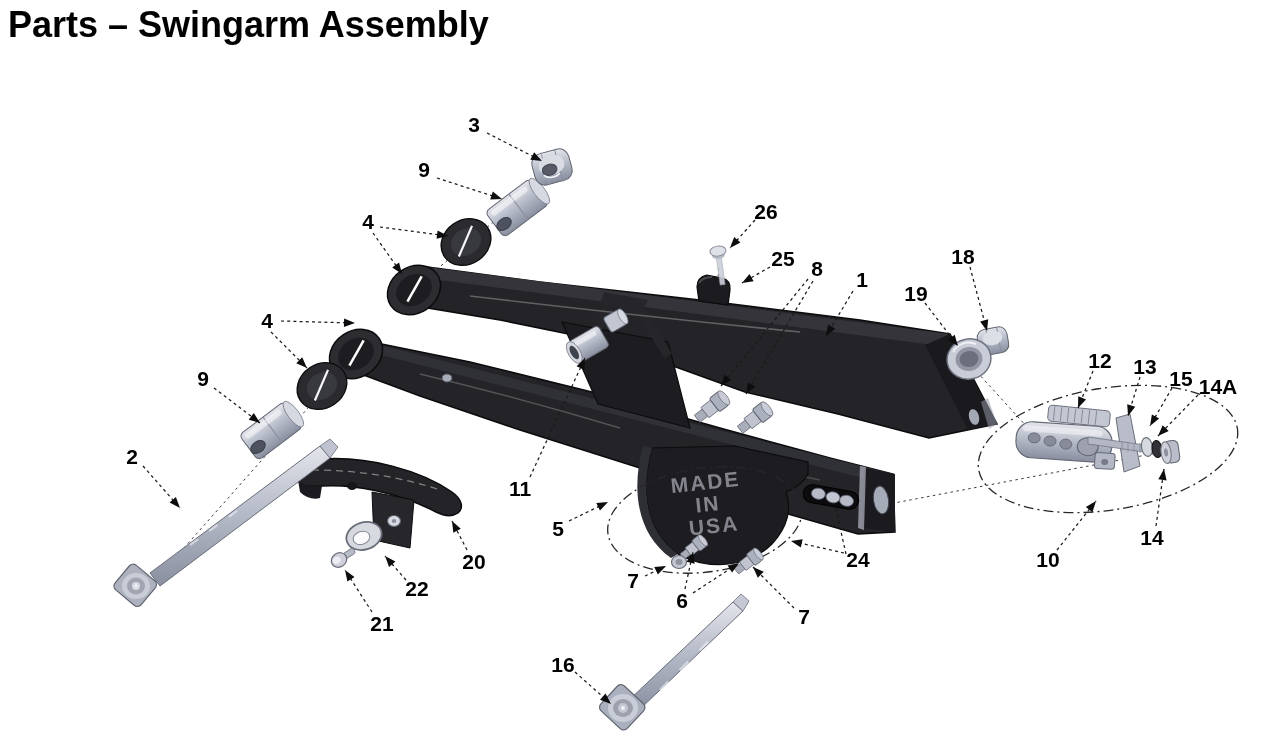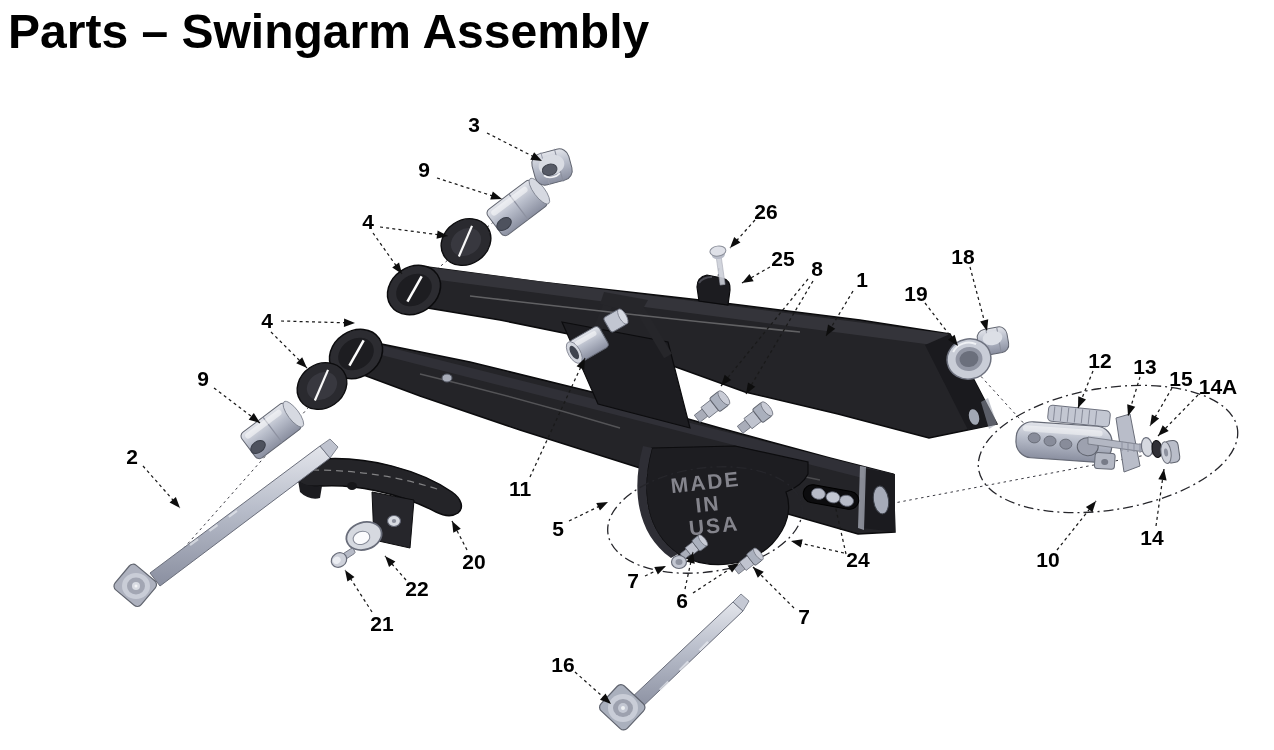--- a/index.html
+++ b/index.html
@@ -1,18 +1,18 @@
 <!DOCTYPE html>
 <html><head>
 <meta charset="utf-8">
 <style>
   html,body{margin:0;padding:0;background:#fff;}
   .canvas{position:relative;width:1274px;height:750px;background:#fff;overflow:hidden;
           font-family:"Liberation Sans",sans-serif;}
-  h1.page-title{position:absolute;left:8px;top:4px;margin:0;font-size:48px;font-weight:bold;
+  h1.page-title{position:absolute;left:8px;top:4px;margin:0;font-size:36px;font-weight:bold;
           color:#000;letter-spacing:0px;font-family:"Liberation Sans",sans-serif;}
   svg#diagram-svg{position:absolute;left:0;top:0;}
   .leader{stroke:#1a1a1a;stroke-width:1.25;stroke-dasharray:3 3.2;fill:none;}
   .arrowhead{fill:#0d0d0d;stroke:none;}
   .axis{stroke:#3a3a42;stroke-width:1;stroke-dasharray:2.5 3.5;fill:none;}
   .detail-ellipse{fill:none;stroke:#26262b;stroke-width:1.3;stroke-dasharray:10 4 2 4;}
   text.callout{font-family:"Liberation Sans",sans-serif;font-size:21px;font-weight:bold;
           fill:#000;text-anchor:middle;}
   text.stamp{font-family:"Liberation Sans",sans-serif;font-size:21px;font-weight:bold;
           fill:#84848c;text-anchor:middle;letter-spacing:2px;}

